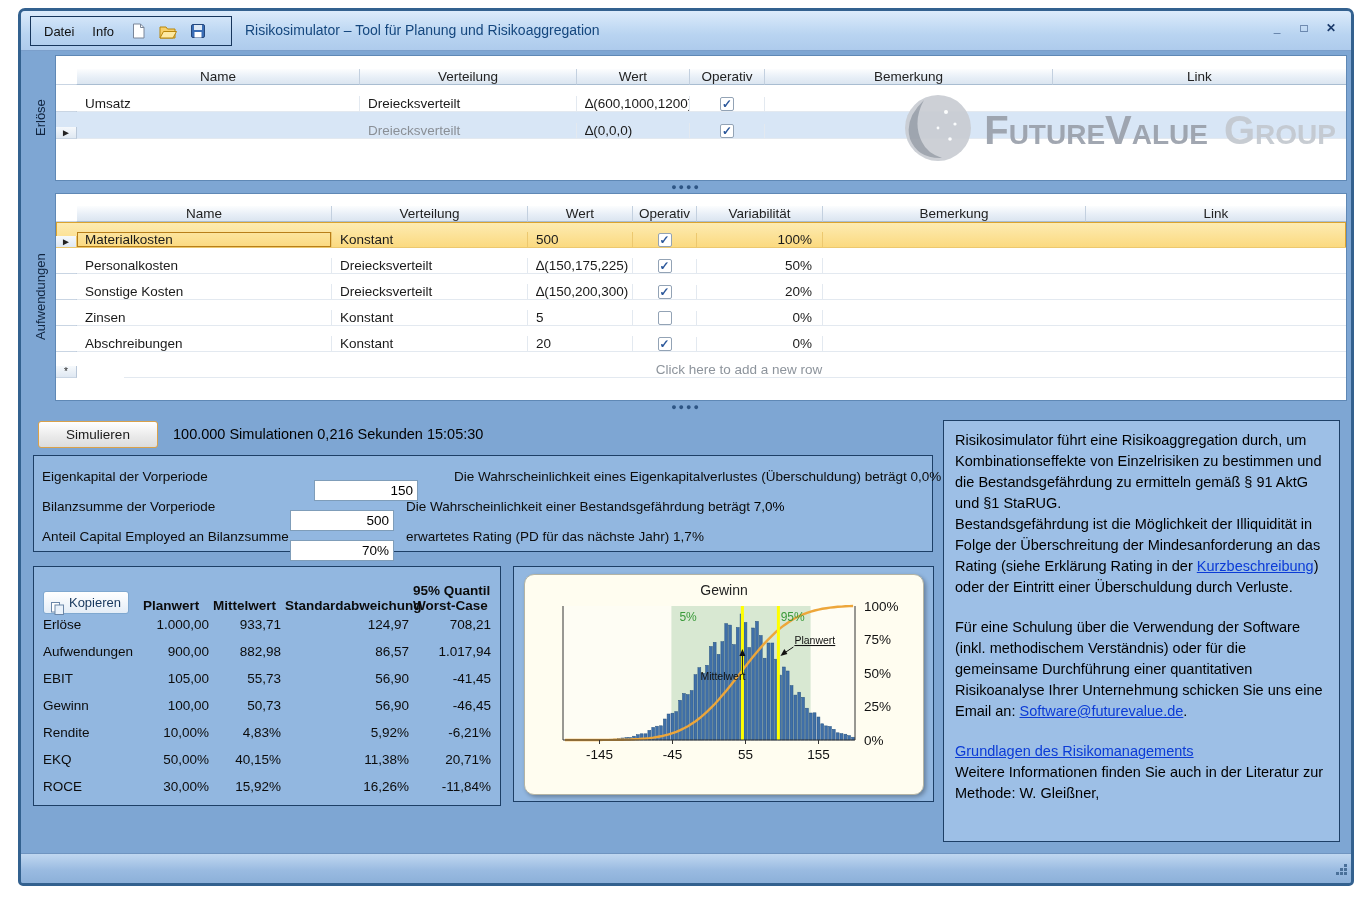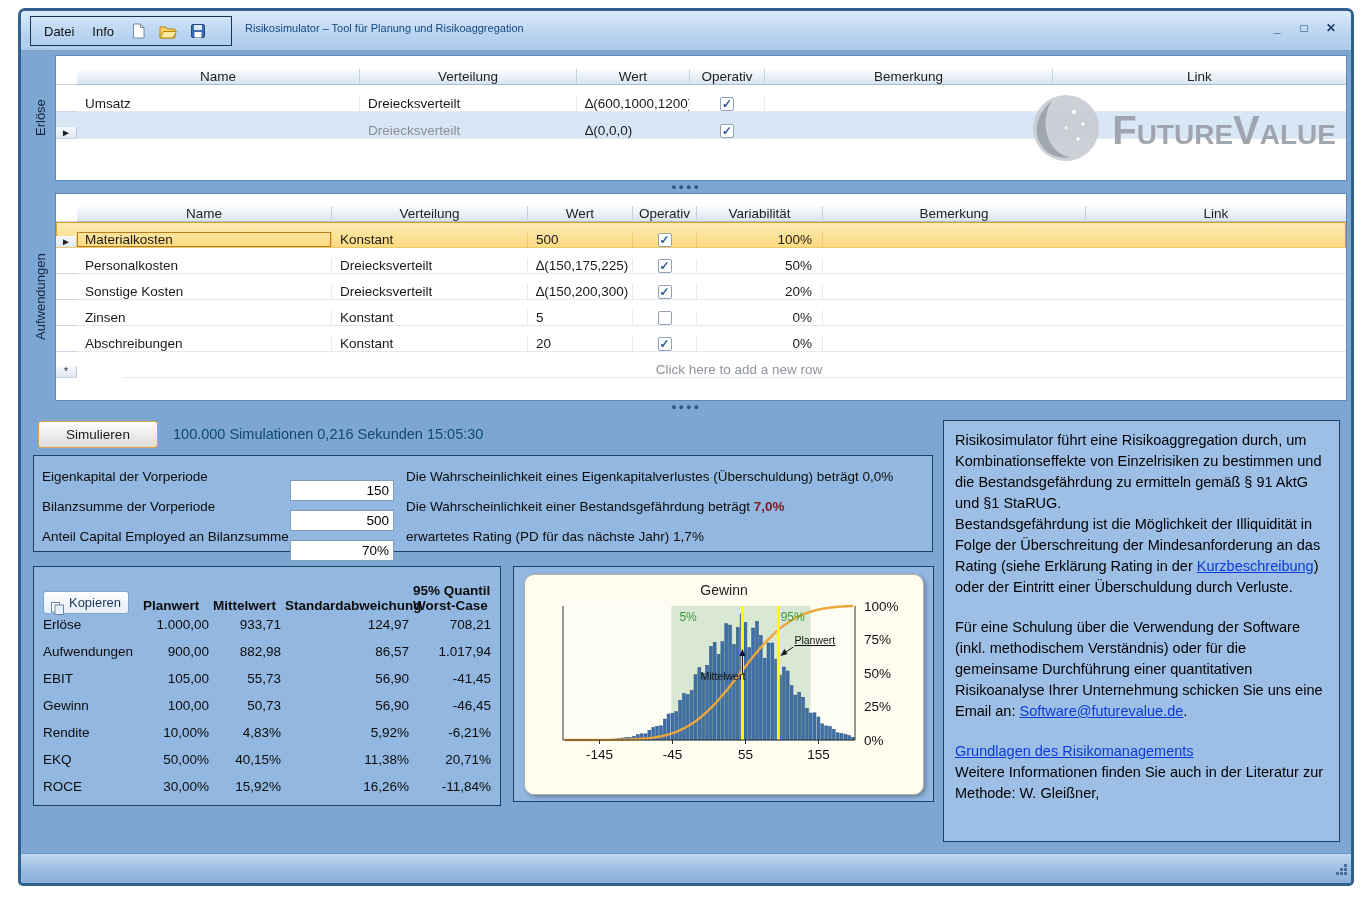--- a/index.html
+++ b/index.html
@@ -7,21 +7,21 @@
   *{box-sizing:border-box;}
   .window{position:absolute;left:18px;top:8px;width:1336px;height:878px;border:3px solid #33618f;
     border-radius:7px 7px 5px 5px;background:#7ea6d3;overflow:hidden;}
   
   .titlebar{position:absolute;left:0;top:0;right:0;height:40px;
     background:linear-gradient(#dcebfb,#b9d4f1 60%,#aecbec);border-bottom:1px solid #7b9fcb;}
   .menubox{position:absolute;left:9px;top:5px;width:202px;height:30px;border:1px solid #17365c;
     display:flex;align-items:center;padding:0 6px;gap:4px;}
   .menu-item{font-size:13px;color:#111;padding:3px 7px;cursor:default;}
   .tb-icon{display:flex;align-items:center;justify-content:center;width:26px;height:24px;}
-  .win-title{position:absolute;left:224px;top:11px;font-size:11px;color:#15477e;}
+  .win-title{position:absolute;left:224px;top:11px;font-size:14px;color:#15477e;}
   .win-controls{position:absolute;right:10px;top:8px;display:flex;gap:7px;}
   .win-btn{width:20px;height:18px;display:flex;align-items:center;justify-content:center;
     font-size:12px;font-weight:bold;color:#1b3a6b;}
   
   .tsection{position:absolute;left:4px;right:4px;}
   .vlabel{position:absolute;left:0;top:0;bottom:0;width:30px;display:flex;align-items:center;
     justify-content:center;writing-mode:vertical-rl;transform:rotate(180deg);
     font-size:13px;color:#10243f;}
   .grid-area{position:absolute;left:30px;top:0;right:0;bottom:0;background:#fff;
     border:1px solid #5f88b5;overflow:hidden;}
@@ -56,29 +56,29 @@
   .wm-main{font-variant:small-caps;font-weight:bold;font-size:40px;color:#9aa0ab;letter-spacing:0px;}
   .wm-sub{font-variant:small-caps;font-weight:bold;font-size:40px;color:#c3c8cf;margin-left:6px;}
   
   .splitter{position:absolute;left:4px;right:4px;height:12px;display:flex;align-items:center;justify-content:center;}
   .grip-dots{font-size:9px;letter-spacing:2px;color:#2e5584;line-height:10px;}
   
   .bottom{position:absolute;left:0;top:404px;right:0;height:438px;}
   .sim-btn{position:absolute;left:17px;top:6px;width:120px;height:27px;
     background:linear-gradient(#ffffff,#e9e9e9 60%,#dcdcdc);border:1px solid #d9a14a;border-radius:3px;
     font-size:13.5px;color:#1a1a1a;font-family:"Liberation Sans", sans-serif;}
-  .sim-status{position:absolute;left:152px;top:11px;font-size:14.5px;color:#0c4a6e;}
+  .sim-status{position:absolute;left:152px;top:11px;font-size:14.5px;color:#000000;}
   .panel{position:absolute;border:1px solid #1d3f66;background:#92b7e0;}
   .inputs-panel{left:12px;top:40px;width:900px;height:97px;}
   .input-row{position:absolute;left:8px;right:8px;height:22px;display:flex;align-items:center;}
   .input-label{font-size:13.5px;color:#0c0c0c;width:248px;flex:0 0 248px;}
   .num-input{width:104px;height:21px;border:1px solid #7f9db9;background:#fff;font-size:13.5px;
     text-align:right;padding:4px 4px;font-family:"Liberation Sans", sans-serif;margin-top:28px;}
   .input-result{font-size:13.5px;color:#0c0c0c;margin-left:12px;white-space:nowrap;}
-  .res-hl{color:#7f1d1d;font-weight:bold;}
+  .res-hl{color:#000000;font-weight:normal;}
   .results-panel{left:12px;top:151px;width:468px;height:240px;padding:6px 5px 0 5px;}
   .res-row{display:grid;grid-template-columns:104px 70px 72px 128px 82px;height:27px;align-items:center;}
   .res-head{height:38px;align-items:end;padding-bottom:4px;}
   .res-cell{font-size:13.5px;color:#0c0c0c;padding-right:4px;}
   .res-head .res-cell{font-weight:bold;text-align:left;white-space:pre-line;line-height:1.1;}
   .res-cell.lbl{text-align:left;padding-left:4px;}
   .res-cell.val{text-align:right;}
   .copy-btn{display:inline-flex;align-items:center;gap:5px;width:86px;height:23px;justify-content:center;
     background:linear-gradient(#ffffff,#e4edf7);border:1px solid #7fa8d0;border-radius:3px;
     font-size:13px;color:#16365c;font-family:"Liberation Sans", sans-serif;}
@@ -174,20 +174,21 @@
           <svg width="72" height="72" viewBox="0 0 72 72">
             <circle cx="36" cy="36" r="33" fill="#c9cdd3"></circle>
             <path d="M22 8 q-12 22 -2 42 q5 11 20 16 q-24 1 -32 -19 q-6 -20 14 -39z" fill="#9aa0aa"></path>
             <circle cx="44" cy="20" r="2" fill="#ffffff"></circle>
               <circle cx="53" cy="32" r="1.6" fill="#ffffff"></circle>
             <circle cx="48" cy="47" r="1.8" fill="#ffffff"></circle>
               <circle cx="36" cy="36" r="1.4" fill="#ffffff"></circle>
           </svg>
         </span>
         <span class="wm-main">FutureValue</span>
+          <span class="wm-sub">Group</span>
       </div>
     </div>
   </div>
 
   <div class="splitter" style="top:170px;">
       <span class="grip-dots">●●●●</span>
     </div>
 
   <div class="tsection" style="top:182px;height:208px;">
     <div class="vlabel">Aufwendungen</div>
@@ -276,21 +277,21 @@
     </div>
 
   <div class="bottom">
 
     <button class="sim-btn">
       <span>Simulieren</span>
     </button>
     <div class="sim-status">100.000 Simulationen 0,216 Sekunden 15:05:30</div>
 
     <div class="panel inputs-panel">
-      <div class="input-row" style="top:9px;">
+      <div class="input-row" style="top:9px;gap:24px;">
         <span class="input-label">Eigenkapital der Vorperiode</span>
         <input class="num-input" value="150" style="">
         <span class="input-result"><span>Die Wahrscheinlichkeit eines Eigenkapitalverlustes (Überschuldung) beträgt 0,0%</span><span class="res-hl"></span></span>
       </div>
       <div class="input-row" style="top:39px;">
         <span class="input-label">Bilanzsumme der Vorperiode</span>
         <input class="num-input" value="500" style="">
         <span class="input-result"><span>Die Wahrscheinlichkeit einer Bestandsgefährdung beträgt </span><span class="res-hl">7,0%</span></span>
       </div>
       <div class="input-row" style="top:69px;">

